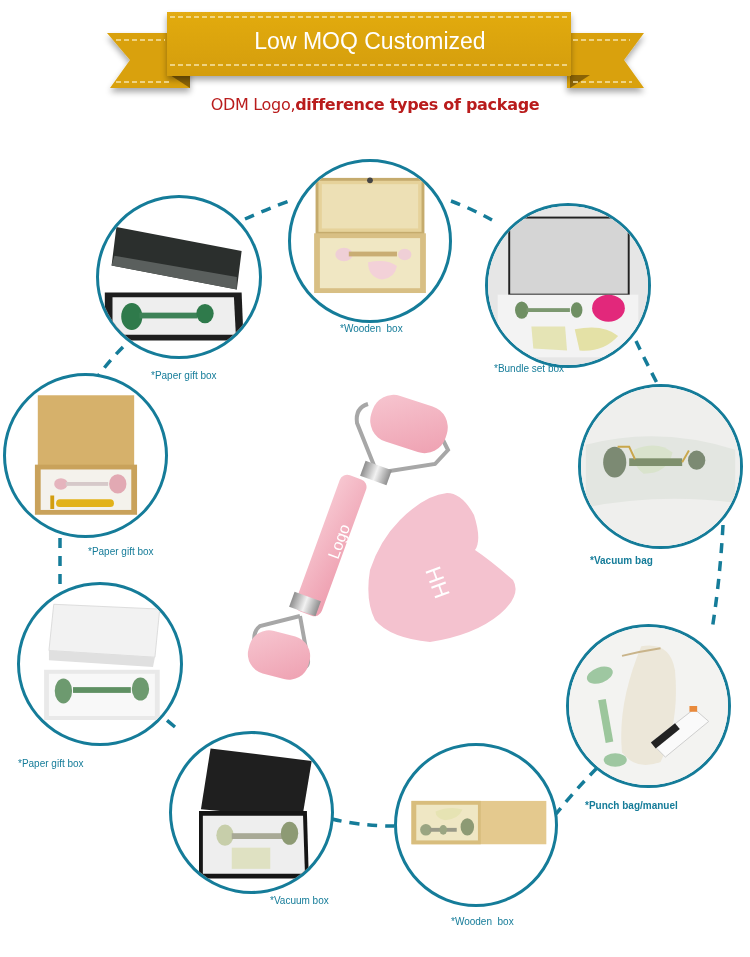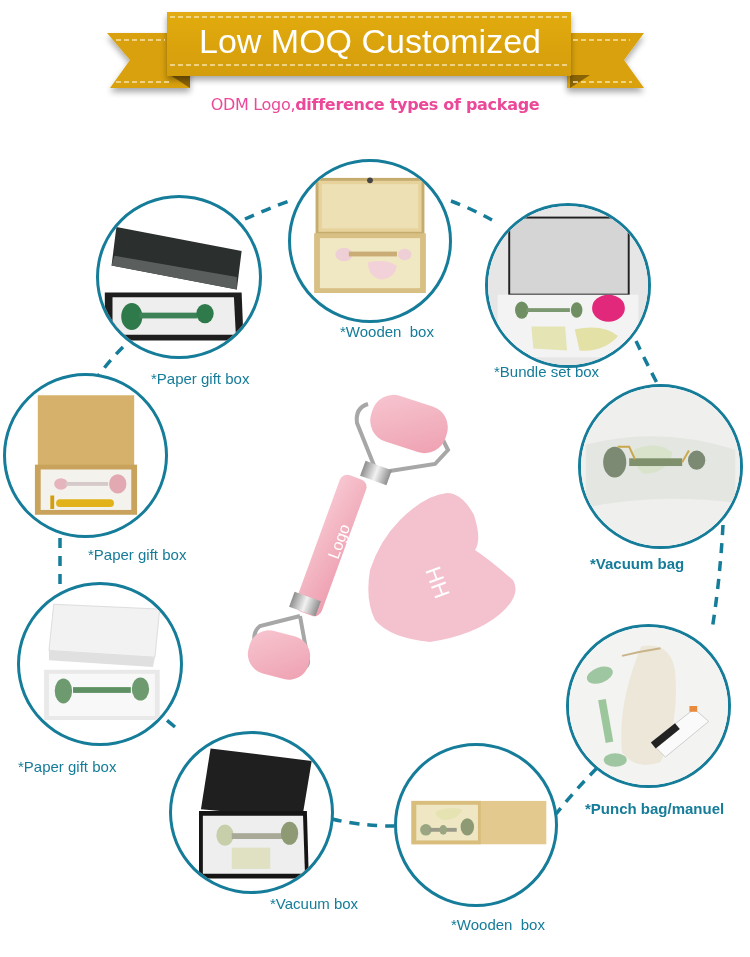--- a/index.html
+++ b/index.html
@@ -1,24 +1,24 @@
 <!DOCTYPE html>
 <html><head>
 <meta charset="utf-8">
 <style>
   html,body{margin:0;padding:0;background:#ffffff;}
   body{width:750px;height:957px;position:relative;overflow:hidden;font-family:"Liberation Sans",sans-serif;}
   #ribbon-svg{position:absolute;left:0;top:0;}
-  .banner-title{position:absolute;left:170px;top:18px;width:400px;text-align:center;color:#ffffff;font-size:34px;line-height:46px;}
-  .subtitle{position:absolute;left:0;top:95px;width:750px;text-align:center;font-size:16px;color:#ec4899;font-family:"DejaVu Sans",sans-serif;letter-spacing:-0.3px;}
+  .banner-title{position:absolute;left:170px;top:18px;width:400px;text-align:center;color:#ffffff;font-size:23px;line-height:46px;}
+  .subtitle{position:absolute;left:0;top:95px;width:750px;text-align:center;font-size:16px;color:#b91c1c;font-family:"DejaVu Sans",sans-serif;letter-spacing:-0.3px;}
   .subtitle b{font-weight:bold;}
   #links{position:absolute;left:0;top:0;}
   .pkg{position:absolute;}
   .pkg-circle{position:absolute;border-radius:50%;border:3px solid #157c99;box-sizing:border-box;overflow:hidden;background:#ffffff;}
-  .pkg-label{position:absolute;white-space:nowrap;color:#157c99;font-size:15px;}
+  .pkg-label{position:absolute;white-space:nowrap;color:#157c99;font-size:10px;}
   .scene{position:absolute;left:0;top:0;width:100%;height:100%;}
   #center-product{position:absolute;left:230px;top:390px;}
 </style>
 </head>
 <body>
 
 <svg id="ribbon-svg" width="750" height="130">
   <defs>
     <linearGradient id="rg" x1="0" y1="0" x2="0" y2="1">
       <stop offset="0" stop-color="#e2ab12"></stop>

